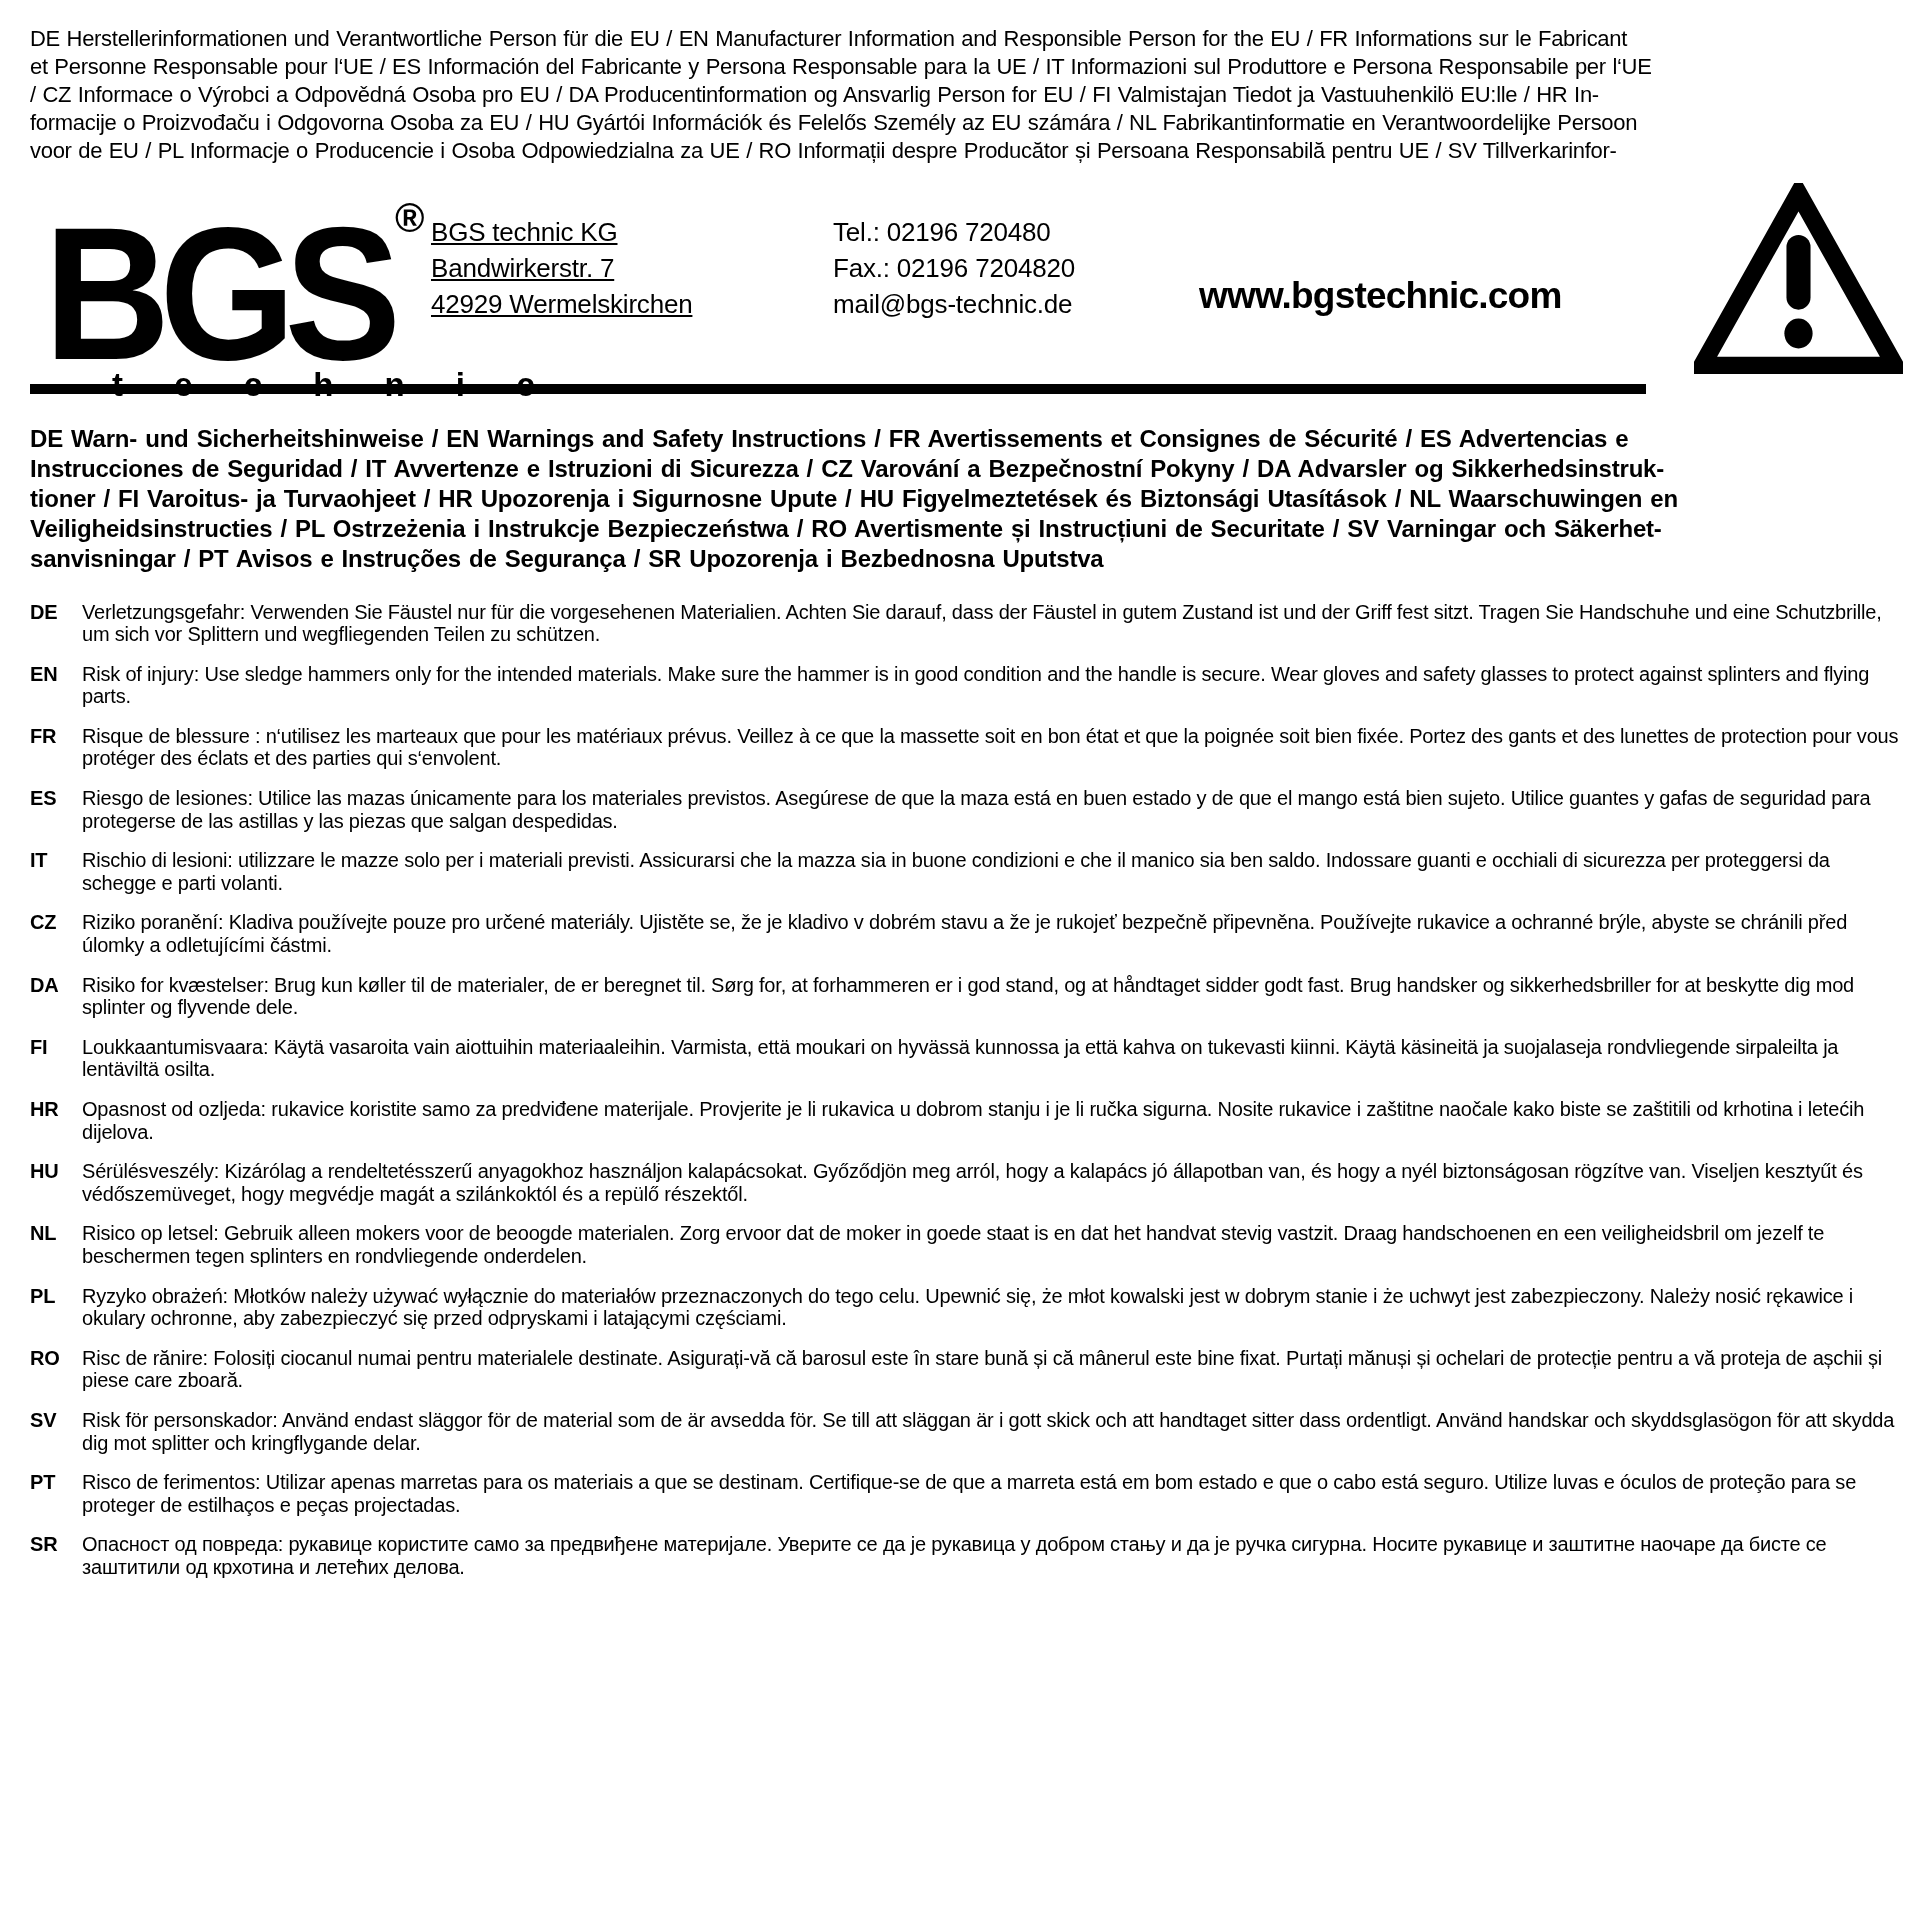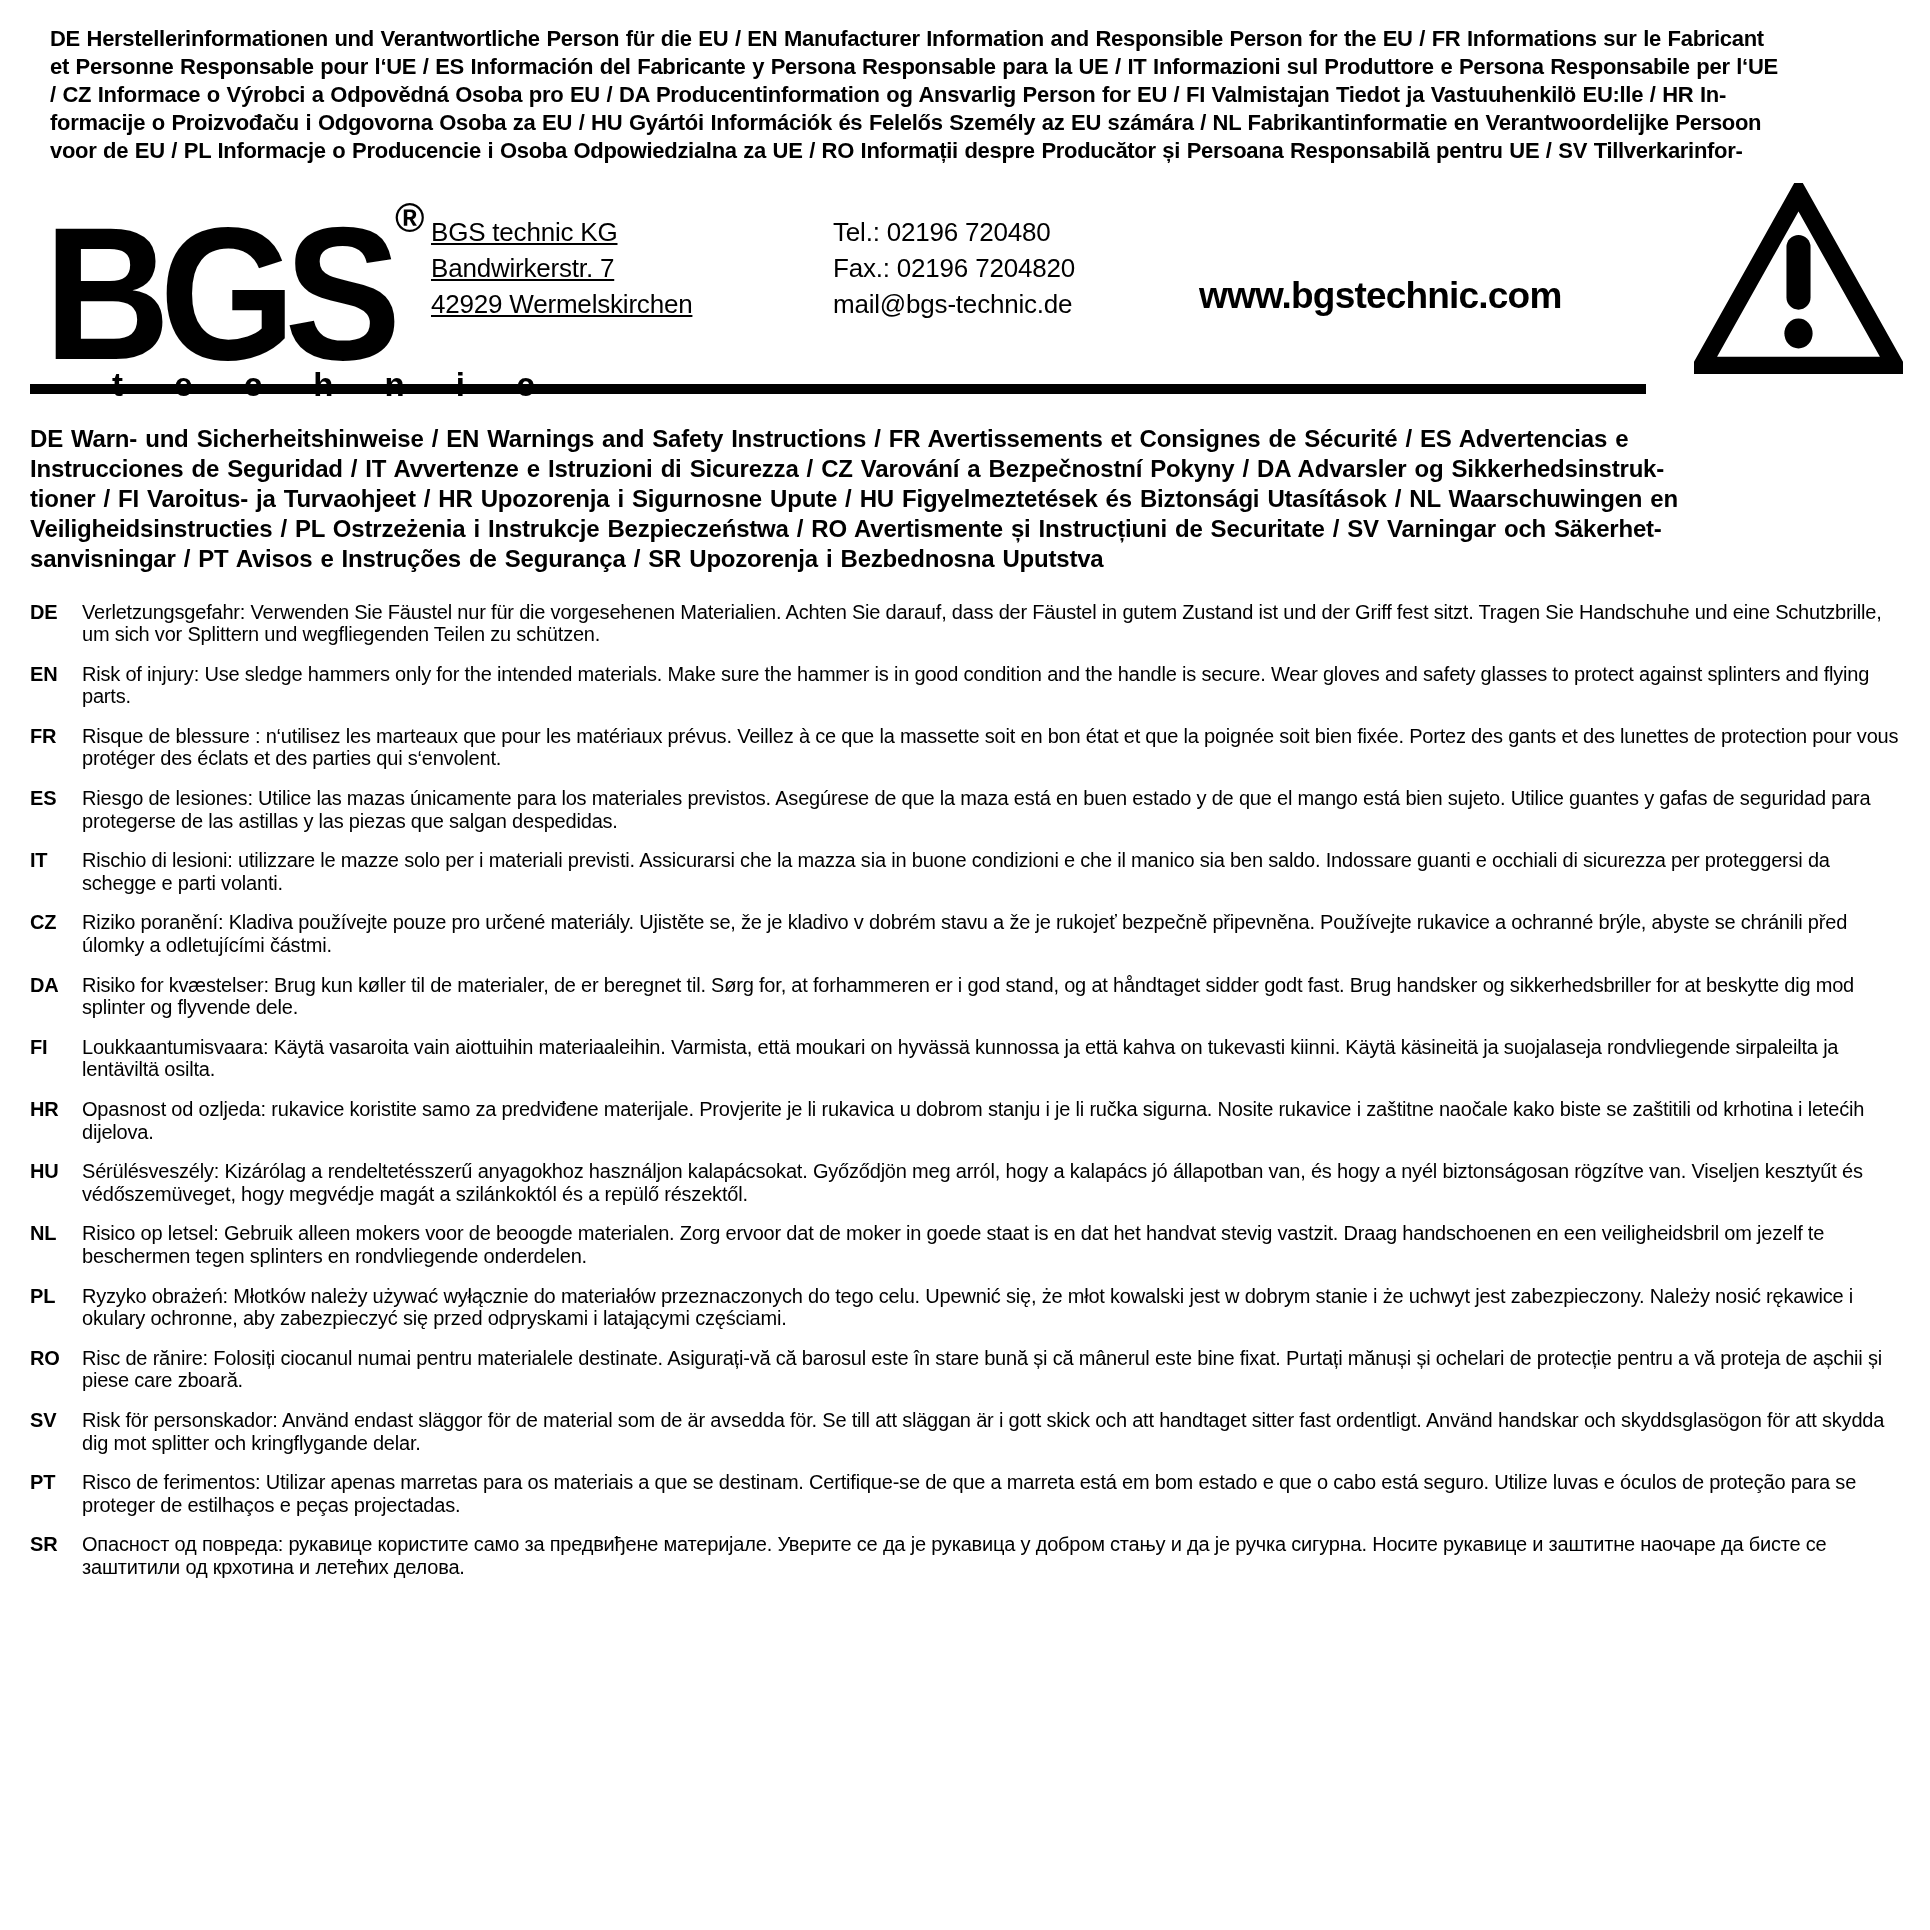--- a/index.html
+++ b/index.html
@@ -9,26 +9,25 @@
     height: 1930px;
     box-sizing: border-box;
     padding: 25px 30px 0 30px;
     background: #ffffff;
     color: #000000;
     font-family: "Liberation Sans", sans-serif;
     overflow: hidden;
   }
   
   .top-note {
-    font-weight: bold;
+    font-weight: normal;
     font-size: 22px;
     line-height: 28px;
     letter-spacing: -0.3px;
     word-spacing: 0.8px;
-    margin-left: 20px;
   }
   .top-note .line { white-space: nowrap; }
 
   
   .brand-row {
     position: relative;
     height: 201px;
     margin-top: 18px;
   }
   .logo { position: absolute; left: 14px; top: 12.5px; width: 389px; }
@@ -206,21 +205,21 @@
         <div class="text">Ryzyko obrażeń: Młotków należy używać wyłącznie do materiałów przeznaczonych do tego celu. Upewnić się, że młot kowalski jest w dobrym stanie i że uchwyt jest zabezpieczony. Należy nosić rękawice i okulary ochronne, aby zabezpieczyć się przed odpryskami i latającymi częściami.</div>
       </div>
 
       <div class="entry">
         <div class="code">RO</div>
         <div class="text">Risc de rănire: Folosiți ciocanul numai pentru materialele destinate. Asigurați-vă că barosul este în stare bună și că mânerul este bine fixat. Purtați mănuși și ochelari de protecție pentru a vă proteja de așchii și piese care zboară.</div>
       </div>
 
       <div class="entry">
         <div class="code">SV</div>
-        <div class="text">Risk för personskador: Använd endast släggor för de material som de är avsedda för. Se till att släggan är i gott skick och att handtaget sitter fast ordentligt. Använd handskar och skyddsglasögon för att skydda dig mot splitter och kringflygande delar.</div>
+        <div class="text">Risk för personskador: Använd endast släggor för de material som de är avsedda för. Se till att släggan är i gott skick och att handtaget sitter dass ordentligt. Använd handskar och skyddsglasögon för att skydda dig mot splitter och kringflygande delar.</div>
       </div>
 
       <div class="entry">
         <div class="code">PT</div>
         <div class="text">Risco de ferimentos: Utilizar apenas marretas para os materiais a que se destinam. Certifique-se de que a marreta está em bom estado e que o cabo está seguro. Utilize luvas e óculos de proteção para se proteger de estilhaços e peças projectadas.</div>
       </div>
 
       <div class="entry">
         <div class="code">SR</div>
         <div class="text">Опасност од повреда: рукавице користите само за предвиђене материјале. Уверите се да је рукавица у добром стању и да је ручка сигурна. Носите рукавице и заштитне наочаре да бисте се заштитили од крхотина и летећих делова.</div>

